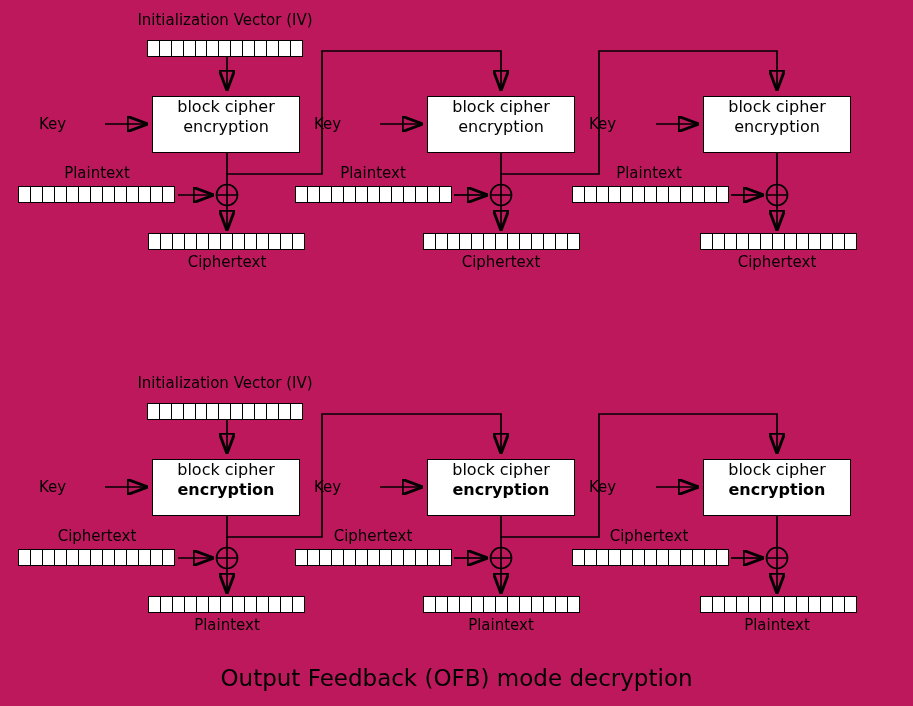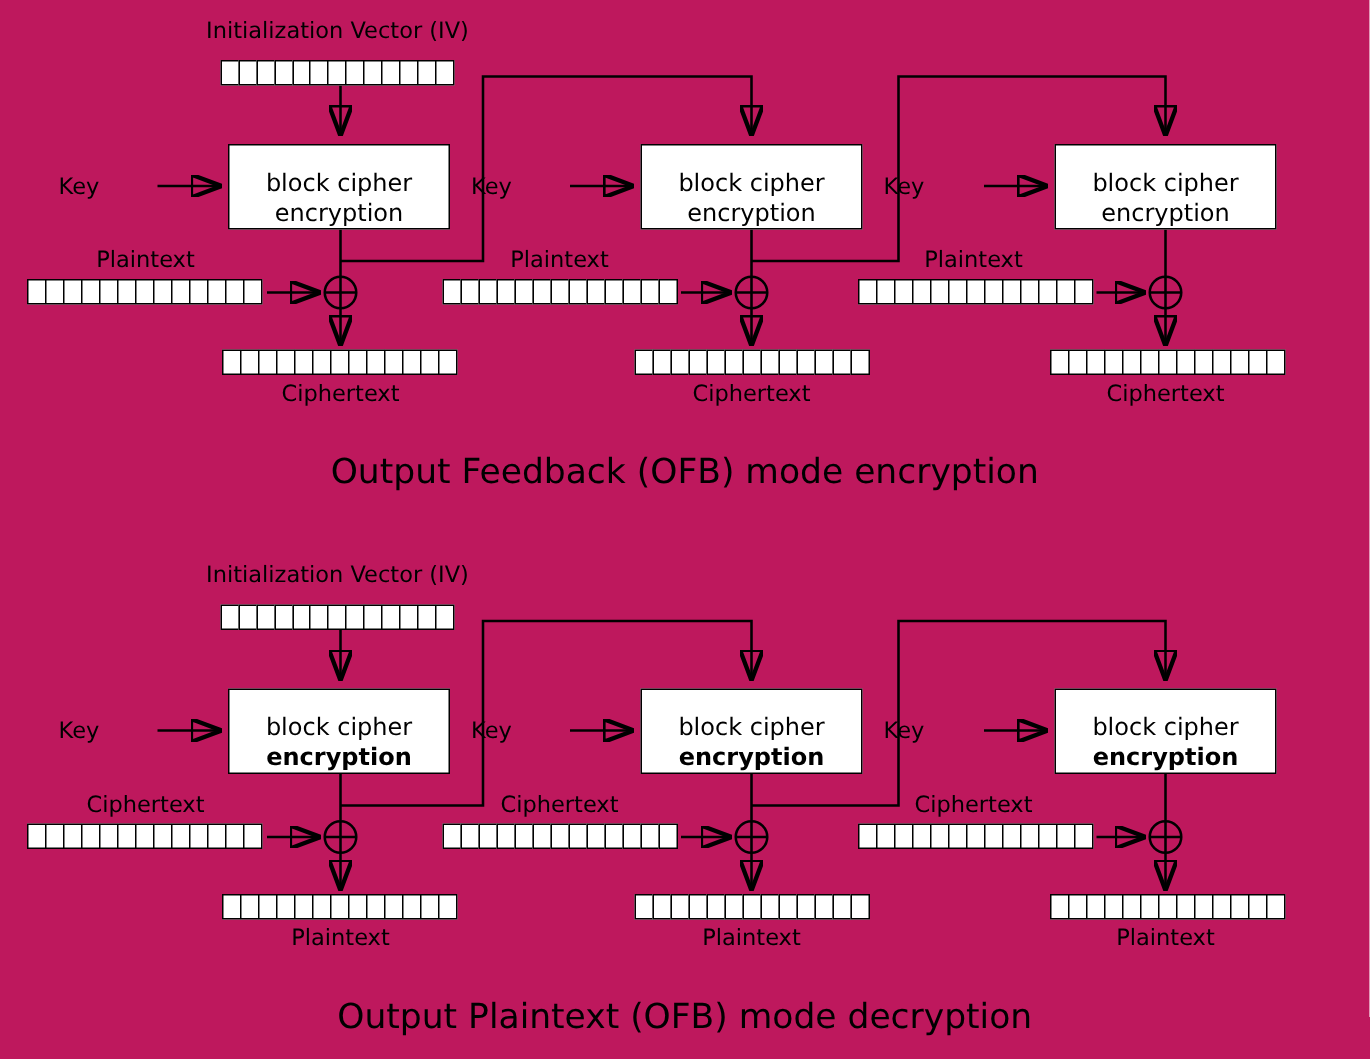--- a/index.html
+++ b/index.html
@@ -12,21 +12,21 @@
   .wires path,.wires circle{fill:none;stroke:#000;stroke-width:1.7;}
   .lbl{position:absolute;font-size:15px;line-height:18px;white-space:nowrap;}
   .ctr{text-align:center;}
   .rgt{}
   .register{position:absolute;display:flex;height:17px;box-sizing:border-box;}
   .cell{flex:1;border:1.5px solid #000;background:#fff;box-sizing:border-box;}
   .cell + .cell{margin-left:-1.5px;}
   .cbox{
     position:absolute;width:148px;height:57px;border:1.6px solid #000;
     box-sizing:border-box;background:#fff;
-    display:flex;flex-direction:column;align-items:center;justify-content:flex-end;
+    display:flex;flex-direction:column;align-items:center;justify-content:flex-start;
     font-size:16px;line-height:20px;
   }
   .bold{font-weight:bold;}
   .title{position:absolute;left:0;width:100%;text-align:center;font-size:23px;line-height:26px;}
 </style>
 </head>
 <body>
 
 <div class="canvas">
 
@@ -199,21 +199,20 @@
       <div class="cell"></div>
       <div class="cell"></div>
       <div class="cell"></div>
       <div class="cell"></div>
     </div>
 
   <div class="lbl ctr" style="left:147px;top:253px;width:160px;">Ciphertext</div>
   <div class="lbl ctr" style="left:421px;top:253px;width:160px;">Ciphertext</div>
   <div class="lbl ctr" style="left:697px;top:253px;width:160px;">Ciphertext</div>
 
-  <div class="title" style="top:302px;">Output Feedback (OFB) mode encryption</div>
 
   <svg class="wires" style="top:363px;" width="913" height="340" viewBox="0 0 913 340">
     <defs>
       <marker id="ah-bot" viewBox="0 0 12 9" markerWidth="12" markerHeight="9" refX="11" refY="4.5" orient="auto">
         <path d="M0,0 L12,4.5 L0,9 Z" fill="#000" stroke="none"></path>
       </marker>
     </defs>
     <path d="M227,57 V89" marker-end="url(#ah-bot)"></path>
     <path d="M227,153 V184"></path>
     <path d="M501,153 V184"></path>
@@ -370,15 +369,15 @@
       <div class="cell"></div>
       <div class="cell"></div>
       <div class="cell"></div>
       <div class="cell"></div>
     </div>
 
   <div class="lbl ctr" style="left:147px;top:616px;width:160px;">Plaintext</div>
   <div class="lbl ctr" style="left:421px;top:616px;width:160px;">Plaintext</div>
   <div class="lbl ctr" style="left:697px;top:616px;width:160px;">Plaintext</div>
 
-  <div class="title" style="top:665px;">Output Plaintext (OFB) mode decryption</div>
+  <div class="title" style="top:665px;">Output Feedback (OFB) mode decryption</div>
 
 </div>
 
 </body></html>

